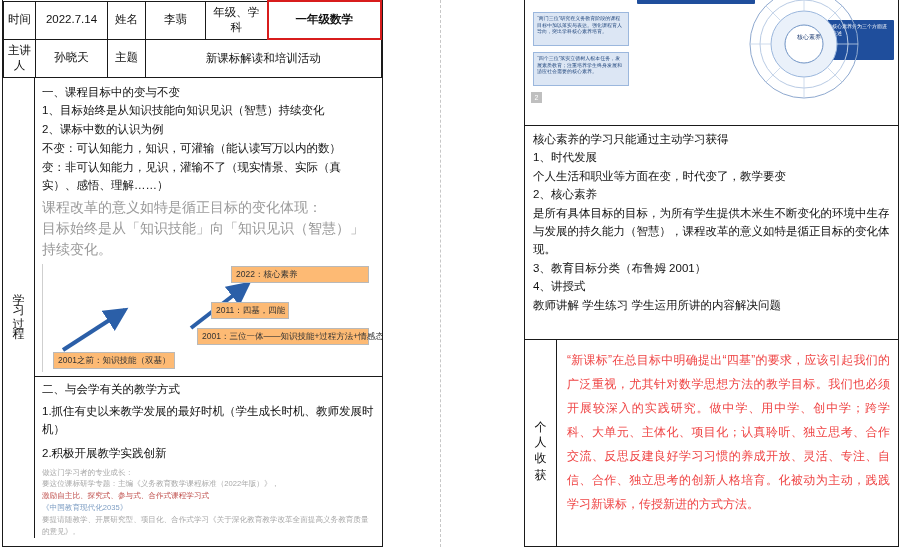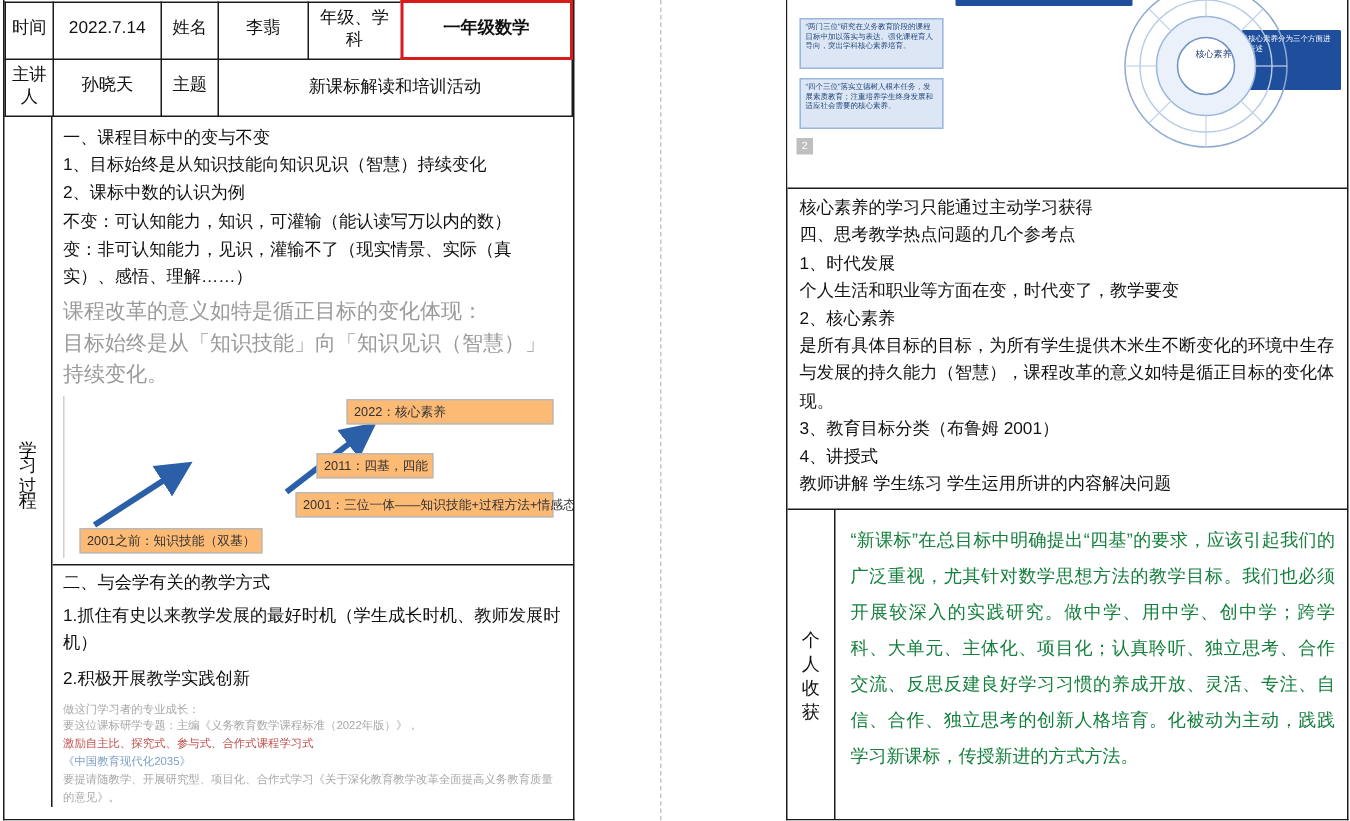--- a/index.html
+++ b/index.html
@@ -218,21 +218,21 @@
   .harvest {
     flex: 1;
     display: flex;
   }
   .harvest .side-label { width: 32px; }
   .harvest .side-label span { letter-spacing: 16px; }
   .harvest-body {
     flex: 1;
     padding: 8px 8px 0 10px;
     font-size: 12px;
-    color: #15803d;
+    color: #ef4444;
     line-height: 2.0;
     overflow: hidden;
   }
   .harvest-body p { margin: 0; text-align: justify; }
 </style>
 </head>
 <body>
 
 <div class="page">
 
@@ -342,21 +342,20 @@
           </g>
         </svg>
         <div class="center-label" style="right:68px; top:48px;">核心素养</div>
 
         <div class="tab-sq" style="left:6px; top:106px;">2</div>
       </div>
     </div>
 
     <div class="right-text">
       <p>核心素养的学习只能通过主动学习获得</p>
-      <p>四、思考教学热点问题的几个参考点</p>
       <p>1、时代发展</p>
       <p>个人生活和职业等方面在变，时代变了，教学要变</p>
       <p>2、核心素养</p>
       <p>是所有具体目标的目标，为所有学生提供木米生不断变化的环境中生存与发展的持久能力（智慧），课程改革的意义如特是循正目标的变化体现。</p>
       <p>3、教育目标分类（布鲁姆 2001）</p>
       <p>4、讲授式</p>
       <p>教师讲解 学生练习 学生运用所讲的内容解决问题</p>
     </div>
 
     <div class="harvest">

